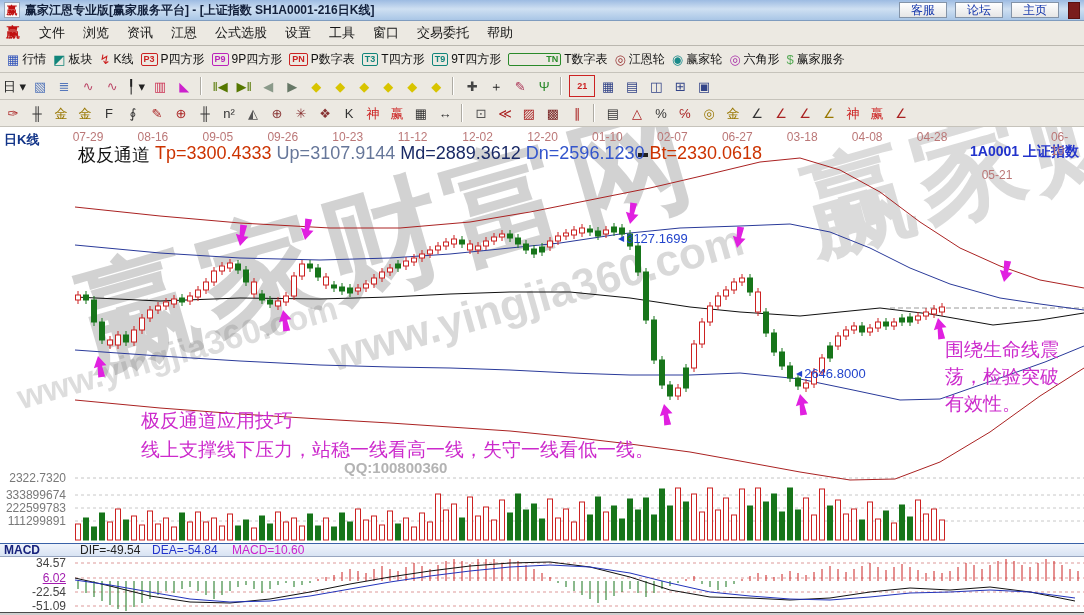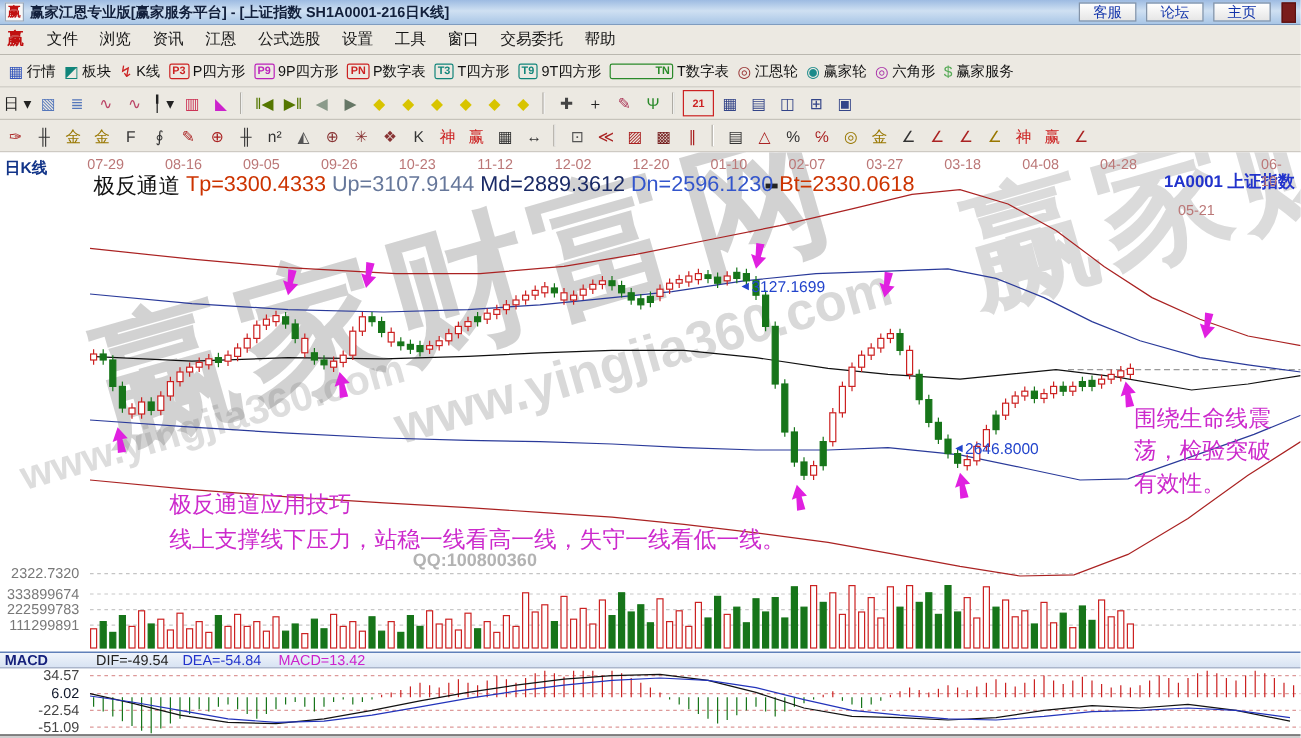--- a/index.html
+++ b/index.html
@@ -738,39 +738,39 @@
   <div class="ov mga" style="left:141px;top:281px;">极反通道应用技巧</div>
   <div class="ov mga" style="left:141px;top:310px;">线上支撑线下压力，站稳一线看高一线，失守一线看低一线。</div>
   <div class="ov qq" style="left:344px;top:332px;">QQ:100800360</div>
 
   <div class="axlbl" style="top:344px;">2322.7320</div>
 
   <div class="macdbar">
     <span class="mb-name">MACD</span>
     <span class="mb-dif">DIF=-49.54</span>
     <span class="mb-dea">DEA=-54.84</span>
-    <span class="mb-macd">MACD=13.42</span>
+    <span class="mb-macd">MACD=10.60</span>
   </div>
   <div class="bottomstrip"></div>
 <span class="date-tick" style="left: 88px;">07-29</span>
     <span class="date-tick" style="left: 152.93px;">08-16</span>
     <span class="date-tick" style="left: 217.86px;">09-05</span>
     <span class="date-tick" style="left: 282.79px;">09-26</span>
     <span class="date-tick" style="left: 347.72px;">10-23</span>
     <span class="date-tick" style="left: 412.65px;">11-12</span>
     <span class="date-tick" style="left: 477.58px;">12-02</span>
     <span class="date-tick" style="left: 542.51px;">12-20</span>
     <span class="date-tick" style="left: 607.44px;">01-10</span>
     <span class="date-tick" style="left: 672.37px;">02-07</span>
-    <span class="date-tick" style="left: 737.3px;">03-27</span>
+    <span class="date-tick" style="left: 737.3px;">06-27</span>
     <span class="date-tick" style="left: 802.23px;">03-18</span>
     <span class="date-tick" style="left: 867.16px;">04-08</span>
     <span class="date-tick" style="left: 932.09px;">04-28</span>
     <span class="date-tick" style="left: 997.02px; margin-top: 38px;">05-21</span>
     <span class="date-tick" style="left: 1061.95px;">06-10</span>
     <span class="axlbl" style="top: 361px;">333899674</span>
     <span class="axlbl" style="top: 374px;">222599783</span>
     <span class="axlbl" style="top: 387px;">111299891</span>
     <span class="axlbl" style="top: 429px; color: rgb(68, 68, 68);">34.57</span>
-    <span class="axlbl" style="top: 444px; color: #0f172a;">6.02</span>
+    <span class="axlbl" style="top: 444px; color: #a21caf; text-decoration: underline;">6.02</span>
     <span class="axlbl" style="top: 458px; color: rgb(68, 68, 68);">-22.54</span>
     <span class="axlbl" style="top: 472px; color: rgb(68, 68, 68);">-51.09</span>
   </div>
 
 </body></html>

